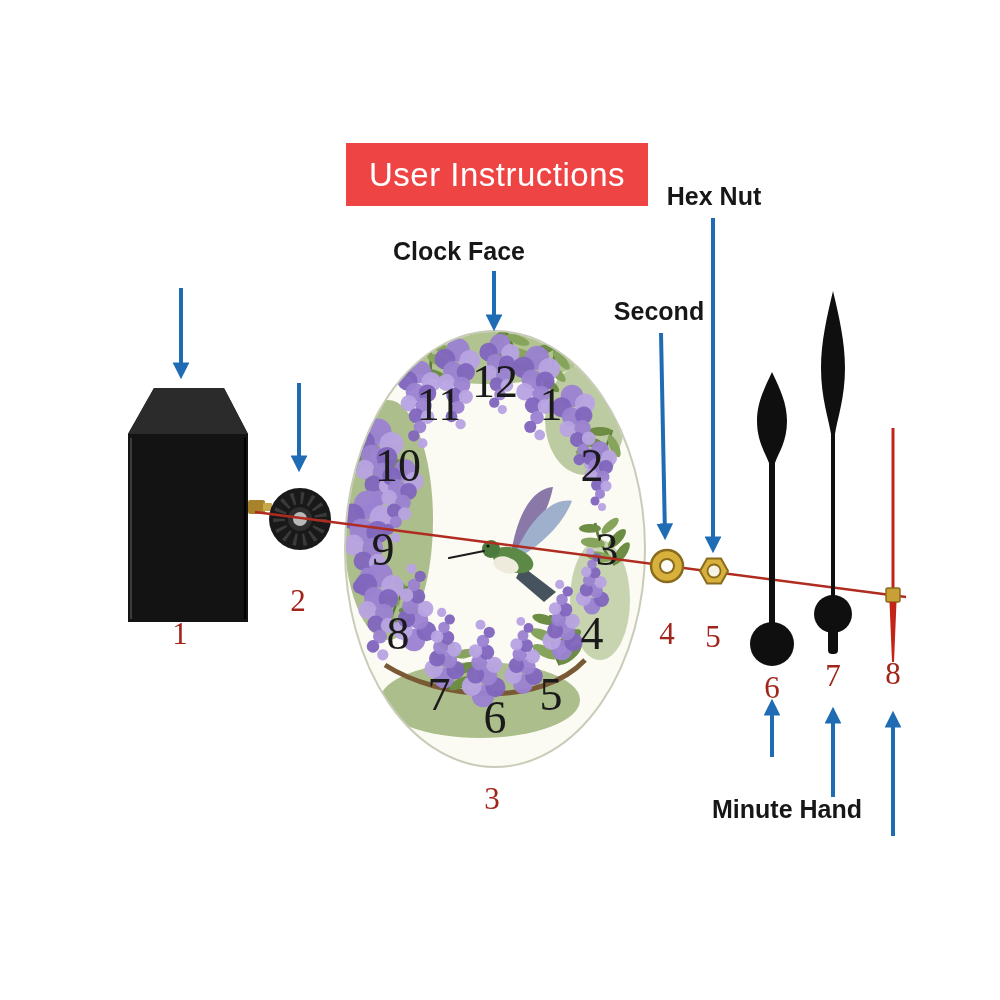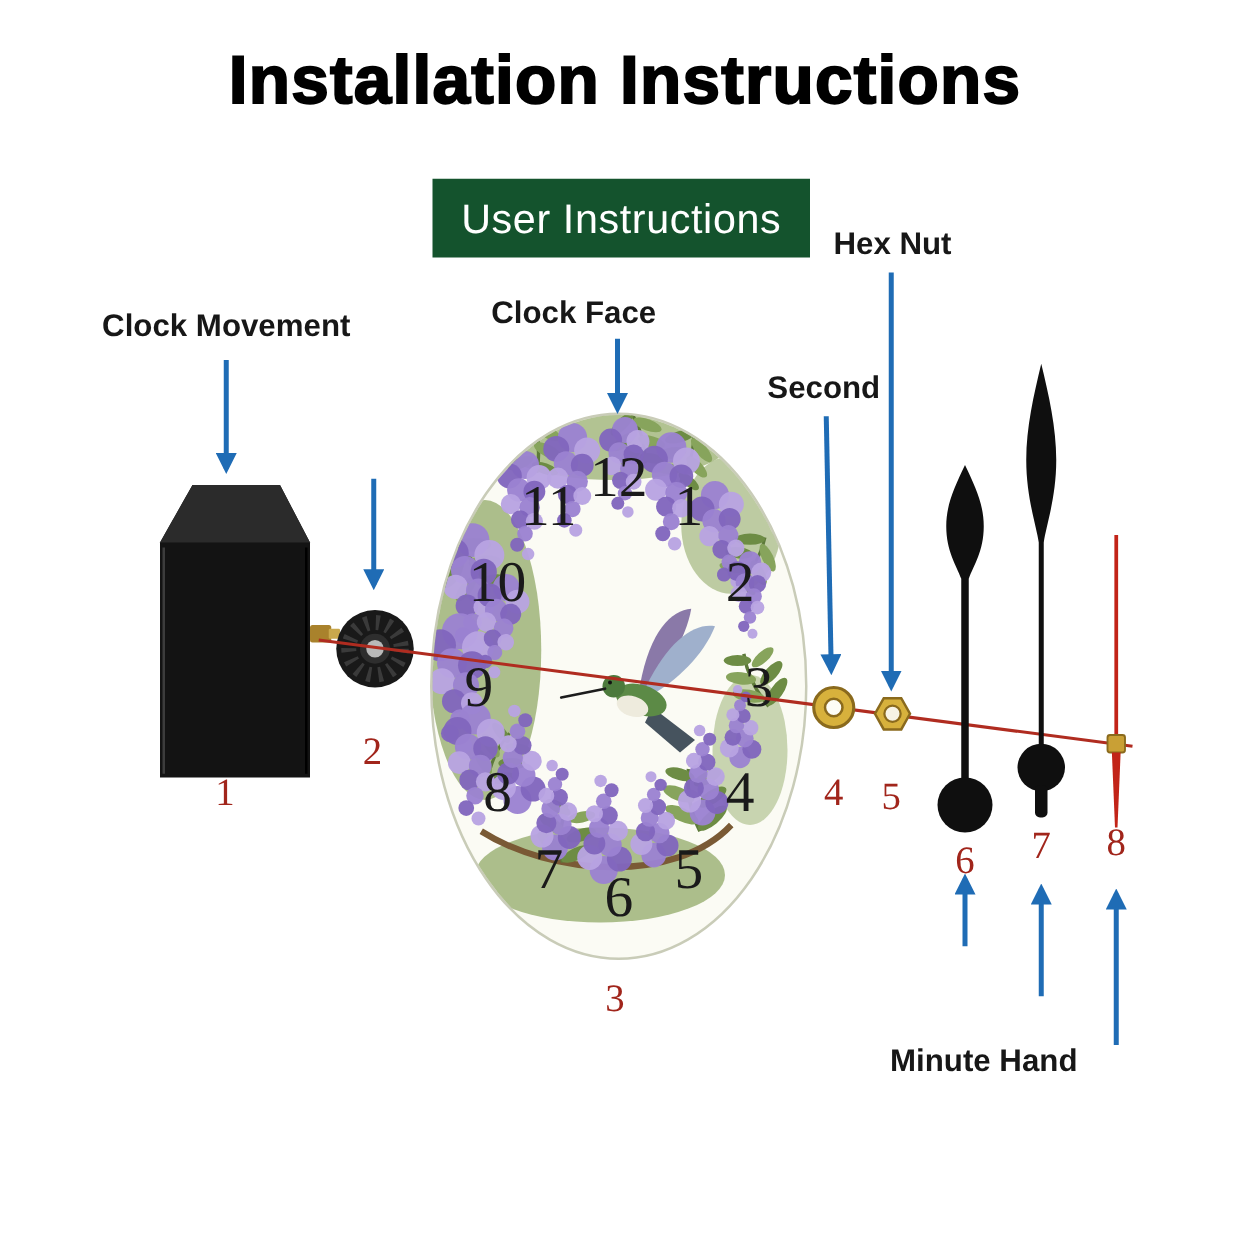--- a/index.html
+++ b/index.html
@@ -6,21 +6,21 @@
   html,body { background:#ffffff; }
   body { font-family:"Liberation Sans", sans-serif; }
   .canvas { position:relative; width:1000px; height:1000px; background:#ffffff; overflow:hidden; }
   .abs { position:absolute; }
   .title {
     left:500px; top:64px; transform:translate(-50%,-50%);
     font-size:54px; font-weight:900; color:#000; white-space:nowrap;
     -webkit-text-stroke:1.6px #000; letter-spacing:1px;
   }
   .banner {
-    left:346px; top:143px; width:302px; height:63px; background:#14532d;
+    left:346px; top:143px; width:302px; height:63px; background:#ef4444;
     display:flex; align-items:center; justify-content:center;
   }
   .banner span { color:#ffffff; font-size:33px; letter-spacing:.5px; }
   .part-label {
     transform:translate(-50%,-50%); white-space:nowrap;
     font-size:25px; font-weight:700; color:#171717;
   }
   .part-number {
     transform:translate(-50%,-50%); font-family:"Liberation Serif", serif;
     font-size:31px; color:#a1251b;
@@ -180,31 +180,29 @@
       <line x1="299" y1="383" x2="299" y2="468" marker-end="url(#arrowhead)"></line>
       <line x1="494" y1="271" x2="494" y2="327" marker-end="url(#arrowhead)"></line>
       <line x1="661" y1="333" x2="665" y2="536" marker-end="url(#arrowhead)"></line>
       <line x1="713" y1="218" x2="713" y2="549" marker-end="url(#arrowhead)"></line>
       <line x1="772" y1="757" x2="772" y2="703" marker-end="url(#arrowhead)"></line>
       <line x1="833" y1="797" x2="833" y2="711" marker-end="url(#arrowhead)"></line>
       <line x1="893" y1="836" x2="893" y2="715" marker-end="url(#arrowhead)"></line>
     </g>
   </svg>
 
-  <div class="abs title">Installation Instructions</div>
 
   <div class="abs banner">
     <span>User Instructions</span>
   </div>
 
-  <div class="abs part-label" style="left:181px;top:261px">Clock Movement</div>
   <div class="abs part-label" style="left:459px;top:251px">Clock Face</div>
   <div class="abs part-label" style="left:659px;top:311px">Second</div>
   <div class="abs part-label" style="left:714px;top:196px">Hex Nut</div>
-  <div class="abs part-label" style="left:787px;top:849px">Minute Hand</div>
+  <div class="abs part-label" style="left:787px;top:809px">Minute Hand</div>
 
   <div class="abs part-number" style="left:180px;top:634px">1</div>
   <div class="abs part-number" style="left:298px;top:601px">2</div>
   <div class="abs part-number" style="left:492px;top:799px">3</div>
   <div class="abs part-number" style="left:667px;top:634px">4</div>
   <div class="abs part-number" style="left:713px;top:637px">5</div>
   <div class="abs part-number" style="left:772px;top:688px">6</div>
   <div class="abs part-number" style="left:833px;top:676px">7</div>
   <div class="abs part-number" style="left:893px;top:674px">8</div>
 

